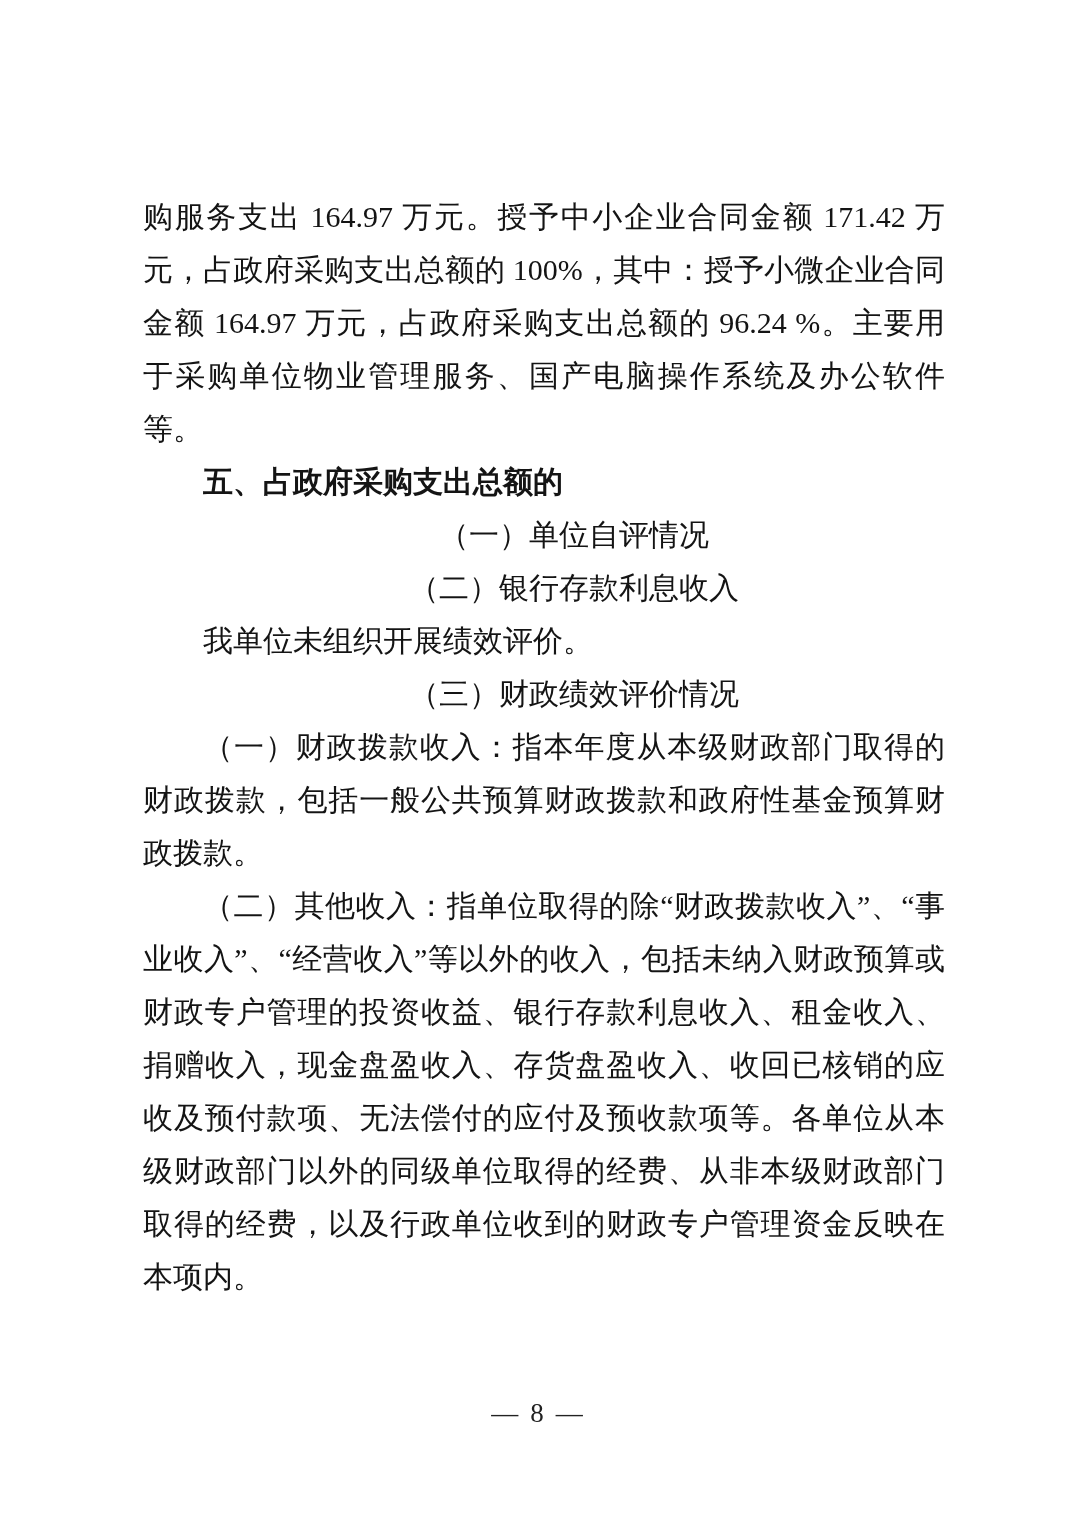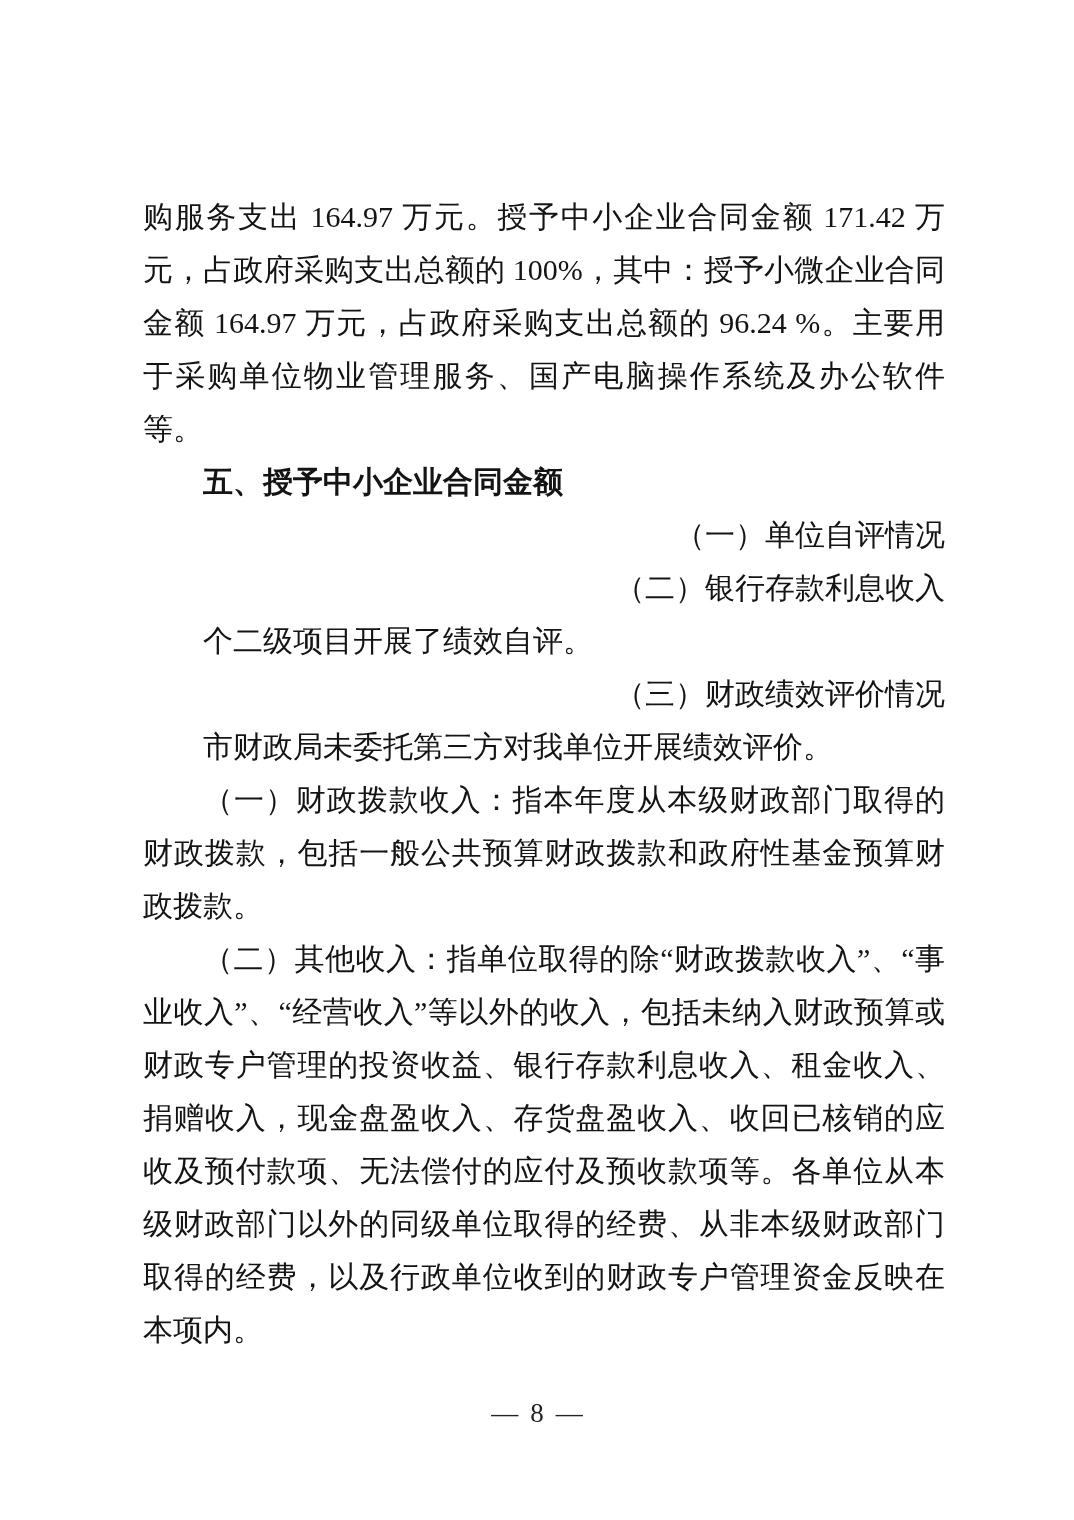--- a/index.html
+++ b/index.html
@@ -33,46 +33,45 @@
     line-height: 53px;
     text-indent: 2em;
     text-align: left;
   }
   h3.sub {
     font-family: "Liberation Serif", "DejaVu Serif", serif;
     font-weight: 400;
     font-size: 30px;
     line-height: 53px;
     text-indent: 2em;
-    text-align: right;
+    text-align: center;
   }
   .footer {
     position: absolute;
     left: 0;
     top: 1398px;
     width: 100%;
     text-align: center;
     font-family: "Liberation Serif", "DejaVu Serif", serif;
     font-size: 27px;
     color: #222222;
   }
   .footer .dash { margin: 0 12px; }
 </style>
 </head>
 <body>
 
 <div class="page">
   <main class="content">
     <p class="body no-indent">购服务支出 164.97 万元。授予中小企业合同金额 171.42 万元，占政府采购支出总额的 100%，其中：授予小微企业合同金额 164.97 万元，占政府采购支出总额的 96.24 %。主要用于采购单位物业管理服务、国产电脑操作系统及办公软件等。</p>
-    <h2 class="sec">五、授予中小企业合同金额</h2>
+    <h2 class="sec">五、占政府采购支出总额的</h2>
     <h3 class="sub">（一）单位自评情况</h3>
     <h3 class="sub">（二）银行存款利息收入</h3>
-    <p class="body">个二级项目开展了绩效自评。</p>
+    <p class="body">我单位未组织开展绩效评价。</p>
     <h3 class="sub">（三）财政绩效评价情况</h3>
-    <p class="body">市财政局未委托第三方对我单位开展绩效评价。</p>
     <p class="body">（一）财政拨款收入：指本年度从本级财政部门取得的财政拨款，包括一般公共预算财政拨款和政府性基金预算财政拨款。</p>
     <p class="body">（二）其他收入：指单位取得的除“财政拨款收入”、“事业收入”、“经营收入”等以外的收入，包括未纳入财政预算或财政专户管理的投资收益、银行存款利息收入、租金收入、捐赠收入，现金盘盈收入、存货盘盈收入、收回已核销的应收及预付款项、无法偿付的应付及预收款项等。各单位从本级财政部门以外的同级单位取得的经费、从非本级财政部门取得的经费，以及行政单位收到的财政专户管理资金反映在本项内。</p>
   </main>
 
   <footer class="footer">
     <span class="dash">—</span><span>8</span><span class="dash">—</span>
   </footer>
 </div>
 
 </body></html>

